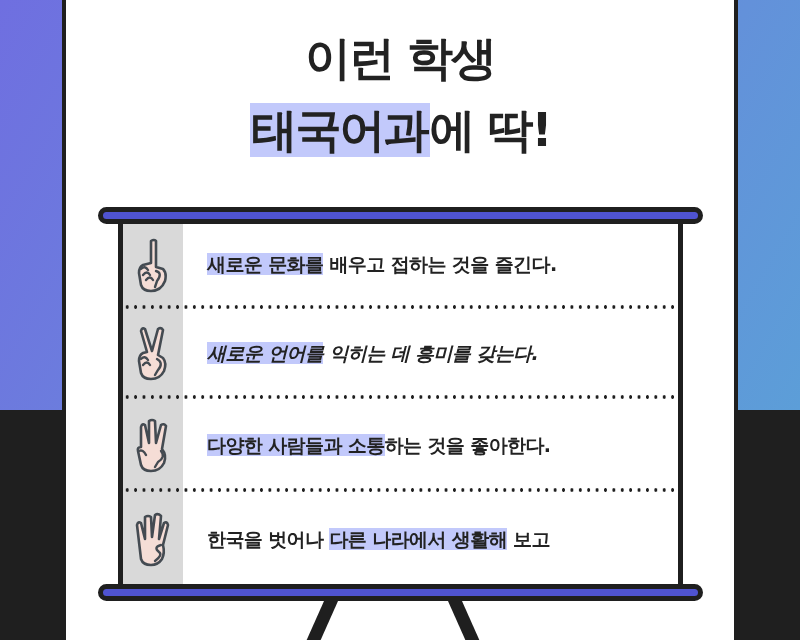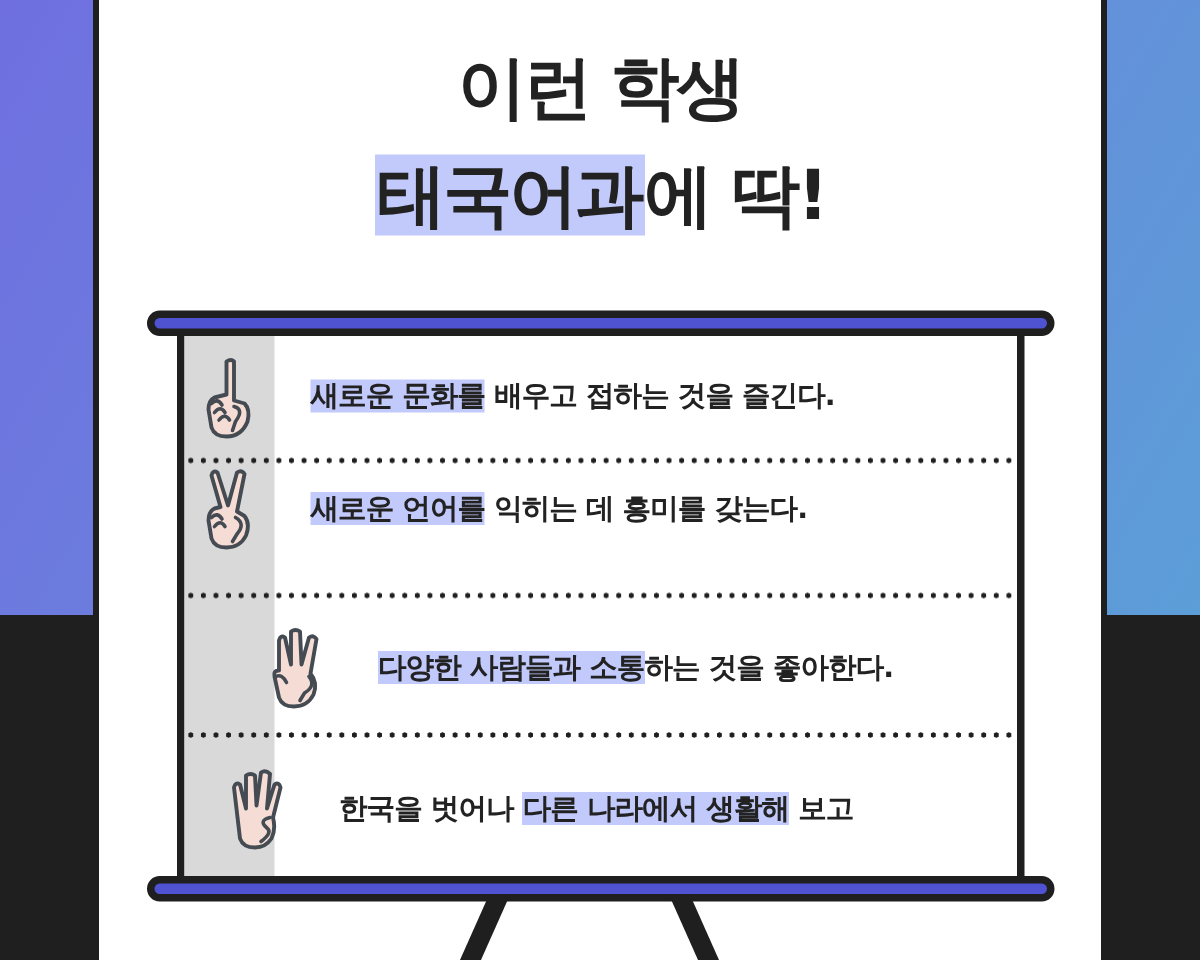--- a/index.html
+++ b/index.html
@@ -100,43 +100,43 @@
     <div class="hand">
       <svg width="40" height="56" viewBox="0 0 40 56">
         <path d="M18 4 Q21 2 23 4 L23 30 L30 32 Q34 36 32 44 Q28 54 18 54 Q10 54 8 48 L6 36 Q6 30 10 28 L18 26 Z" fill="#f5ddd6" stroke="#444b52" stroke-width="2.6" stroke-linejoin="round"></path>
         <path d="M8 32 Q12 28 15 33 M10 38 Q14 33 17 38 M13 43 Q17 38 20 43 M23 34 Q30 36 24 44 L22 50" fill="none" stroke="#444b52" stroke-width="2.4" stroke-linecap="round"></path>
       </svg>
     </div>
     <div class="text"><span class="hl">새로운 문화를</span><span> 배우고 접하는 것을 즐긴다.</span></div>
   </div>
   <div class="divider" style="top:83px;"></div>
 
-  <div class="row" style="top:73px; height:88px;">
+  <div class="row" style="top:87px; height:88px;font-style:italic;">
     <div class="hand">
       <svg width="40" height="56" viewBox="0 0 40 56">
         <path d="M12 4 L19 26 L25 4 Q28 2 30 5 L25 30 L30 33 Q34 38 31 46 Q27 54 18 54 Q10 54 8 48 L6 36 Q6 30 10 28 L14 27 L8 6 Q9 2 12 4 Z" fill="#f5ddd6" stroke="#444b52" stroke-width="2.6" stroke-linejoin="round"></path>
         <path d="M8 34 Q12 30 15 35 M10 40 Q14 35 17 40 M24 34 Q31 38 25 45 L22 50" fill="none" stroke="#444b52" stroke-width="2.4" stroke-linecap="round"></path>
       </svg>
     </div>
     <div class="text"><span class="hl">새로운 언어를</span><span> 익히는 데 흥미를 갖는다.</span></div>
   </div>
   <div class="divider" style="top:173px;"></div>
 
-  <div class="row" style="top:177px; height:92px;margin-left:45px;">
+  <div class="row" style="top:177px; height:92px;">
     <div class="hand">
       <svg width="40" height="56" viewBox="0 0 40 56">
         <path d="M8 10 Q9 6 12 8 L16 26 L16 4 Q19 2 22 4 L23 26 L28 8 Q31 6 33 9 L29 32 Q34 38 31 46 Q27 54 18 54 Q10 54 8 48 L5 34 Q4 30 8 30 Z" fill="#f5ddd6" stroke="#444b52" stroke-width="2.6" stroke-linejoin="round"></path>
         <path d="M6 34 Q10 32 13 38 M28 34 Q33 40 25 45 L22 50" fill="none" stroke="#444b52" stroke-width="2.4" stroke-linecap="round"></path>
       </svg>
     </div>
     <div class="text"><span class="hl">다양한 사람들과 소통</span><span>하는 것을 좋아한다.</span></div>
   </div>
   <div class="divider" style="top:266px;"></div>
 
-  <div class="row" style="top:270px; height:94px;padding-left:19px;">
+  <div class="row" style="top:270px; height:94px;">
     <div class="hand">
       <svg width="40" height="56" viewBox="0 0 40 56">
         <path d="M4 14 Q5 10 8 12 L12 28 L12 6 Q15 4 18 6 L19 26 L22 4 Q25 2 28 5 L26 28 L31 12 Q34 10 35 14 L30 34 Q32 42 29 48 Q25 54 18 54 Q10 54 8 48 Z" fill="#f5ddd6" stroke="#444b52" stroke-width="2.6" stroke-linejoin="round"></path>
         <path d="M28 34 Q20 36 26 41 Q30 44 22 50" fill="none" stroke="#444b52" stroke-width="2.4" stroke-linecap="round"></path>
       </svg>
     </div>
     <div class="text">
       <div><span>한국을 벗어나 </span><span class="hl">다른 나라에서 생활해</span><span> 보고</span></div>
     </div>
   </div>

